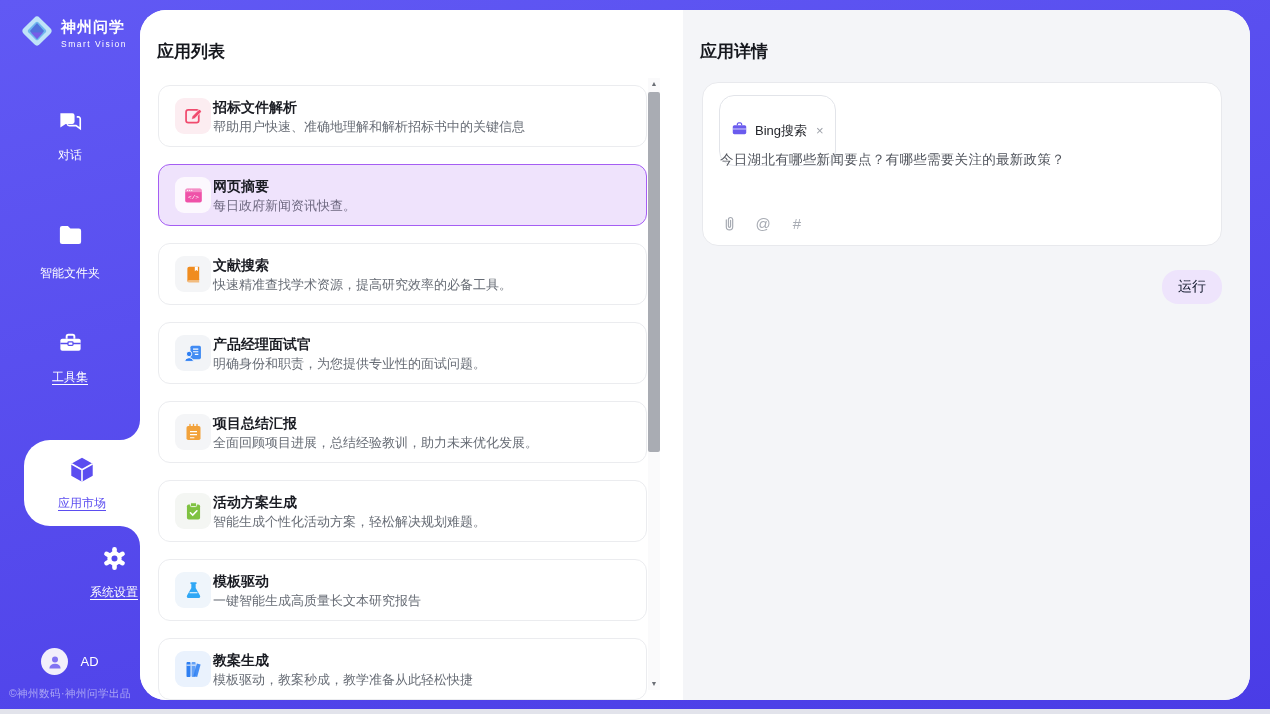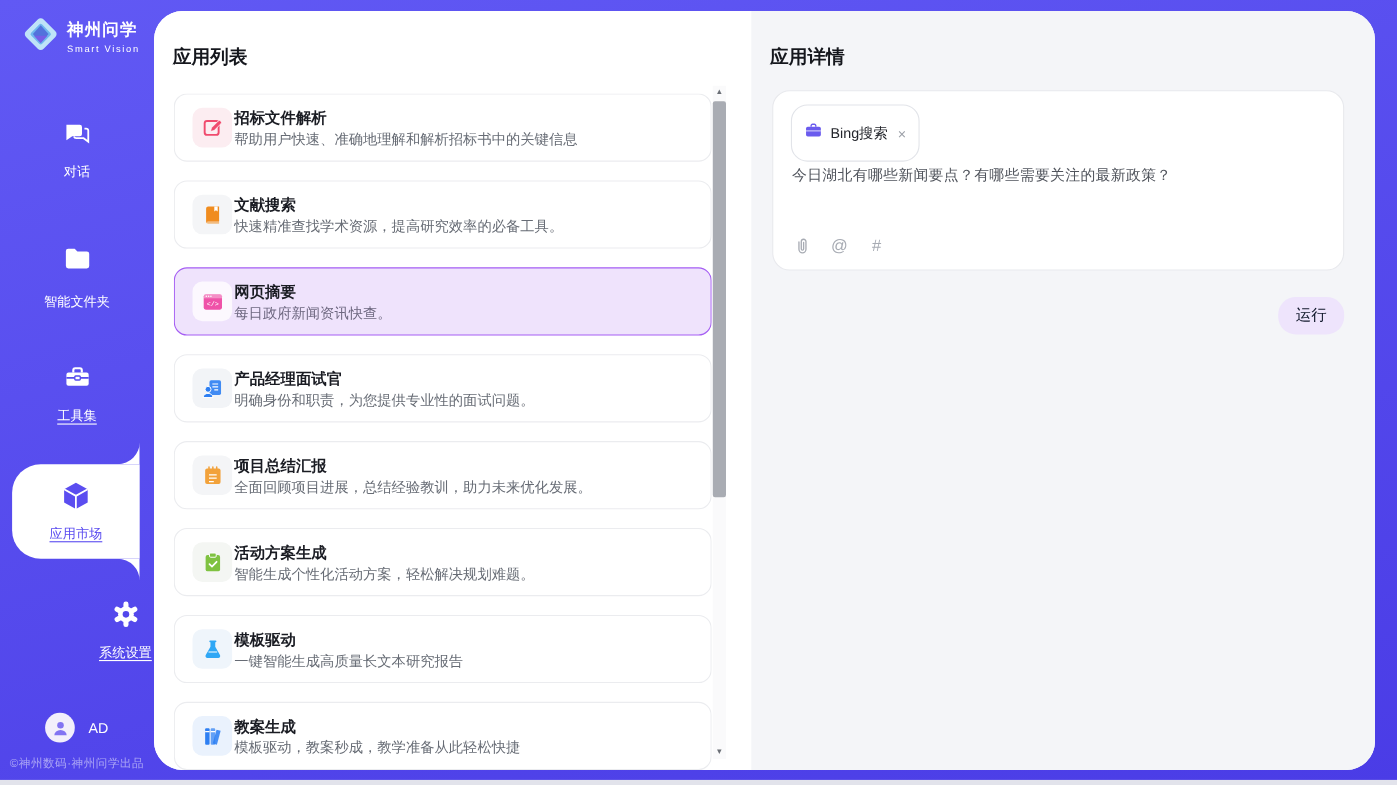--- a/index.html
+++ b/index.html
@@ -13,23 +13,23 @@
 
   
   .sidebar{position:absolute;left:0;top:0;width:140px;height:709px;}
   .logo{position:absolute;top:14px;left:20px;display:flex;align-items:center;gap:7px;color:#fff;}
   .logo-text .t1{font-size:15px;font-weight:bold;letter-spacing:1px;}
   .logo-text .t2{font-size:8.5px;letter-spacing:1.5px;margin-top:2px;}
   .nav-item{position:absolute;left:0;width:140px;display:flex;flex-direction:column;align-items:center;gap:8px;color:#fff;cursor:pointer;}
   .nav-item .nav-label{font-size:12px;}
   .nav-item .nav-label.u{text-decoration:underline;text-underline-offset:3px;}
   .nav-blob{
-    position:absolute;left:11px;width:116px;height:86px;background:#fff;
+    position:absolute;left:24px;width:116px;height:86px;background:#fff;
     border-radius:26px 0 0 26px;display:flex;flex-direction:column;align-items:center;
-    justify-content:center;gap:6px;cursor:pointer;
+    justify-content:center;gap:6px;cursor:pointer;margin-top:18px;
   }
   .nav-blob .nav-label{font-size:12px;color:#5B4DF0;text-decoration:underline;text-underline-offset:3px;}
   .fillet{position:absolute;right:0;}
   .fillet-top{top:-20px;}
   .fillet-bottom{bottom:-20px;}
   .user-row{position:absolute;top:648px;left:0;width:140px;display:flex;align-items:center;justify-content:center;gap:12px;cursor:pointer;}
   .avatar{width:27px;height:27px;border-radius:50%;background:#F2EFFB;display:flex;align-items:center;justify-content:center;}
   .user-name{color:#fff;font-size:13px;}
   .side-footer{position:absolute;bottom:8px;left:0;width:140px;text-align:center;font-size:10.5px;color:rgba(255,255,255,0.5);letter-spacing:.5px;}
 
@@ -62,21 +62,21 @@
 
   
   .detail-panel{position:relative;flex:1;background:#F4F5F8;}
   .detail-title{position:absolute;top:30px;left:17px;}
   .input-card{
     position:absolute;top:72px;left:19px;right:28px;height:164px;box-sizing:border-box;
     background:#fff;border:1px solid #E8E9ED;border-radius:16px;cursor:text;
   }
   .chip{
     position:absolute;top:12px;left:16px;display:inline-flex;align-items:center;gap:7px;
-    border:1px solid #E2E4E9;border-radius:15px;background:#fff;padding:14px 11px;cursor:pointer;
+    border:1px solid #E2E4E9;border-radius:15px;background:#fff;padding:24px 11px;cursor:pointer;
   }
   .chip-label{font-size:13px;color:#24262C;}
   .chip-close{font-size:13px;color:#9CA0A8;margin-left:2px;cursor:pointer;}
   .query-text{position:absolute;top:68px;left:17px;right:16px;font-size:13.5px;color:#50545C;letter-spacing:.3px;}
   .attach-row{position:absolute;left:17px;bottom:13px;display:flex;align-items:center;gap:16px;}
   .attach-ico{width:18px;height:18px;display:flex;align-items:center;justify-content:center;
     color:#A7ABB3;font-size:15px;cursor:pointer;}
   .run-row{position:absolute;top:260px;right:28px;}
   .run-btn{
     display:inline-block;background:#EEE4FC;color:#0f172a;font-size:14px;
@@ -177,47 +177,47 @@
               <svg width="21" height="21" viewBox="0 0 24 24">
                 <rect x="3.5" y="4.5" width="14.5" height="14.5" rx="2.5" fill="none" stroke="#F04B6E" stroke-width="2"></rect>
                 <path d="M9.5 15.5l1-3.8 7.2-7.2a1.6 1.6 0 0 1 2.3 0l.5.5a1.6 1.6 0 0 1 0 2.3l-7.2 7.2z" fill="#F04B6E" stroke="#fff" stroke-width=".8"></path>
               </svg>
             </div>
             <div>
               <div class="card-title">招标文件解析</div>
               <div class="card-desc">帮助用户快速、准确地理解和解析招标书中的关键信息</div>
             </div>
           </div>
-          <div class="card">
-            <div class="icon-tile" style="background: rgb(244, 245, 247);">
-              <svg width="21" height="21" viewBox="0 0 24 24">
-                <path fill="#F08C1F" d="M5 5.2A2.2 2.2 0 0 1 7.2 3h11.3v15.4H7.4A2.4 2.4 0 0 0 5 20.8z"></path>
-                <path fill="#F08C1F" d="M5 19.6a2.4 2.4 0 0 1 2.4-2.4h11.1V21H7.2A2.2 2.2 0 0 1 5 19.6z" opacity=".55"></path>
-                <path fill="#fff" d="M13.5 3H17v5.2l-1.75-1.3-1.75 1.3z"></path>
-              </svg>
-            </div>
-            <div>
-              <div class="card-title">文献搜索</div>
-              <div class="card-desc">快速精准查找学术资源，提高研究效率的必备工具。</div>
-            </div>
-          </div>
           <div class="card selected">
             <div class="icon-tile" style="background: rgb(252, 248, 254);">
               <svg width="21" height="21" viewBox="0 0 24 24">
                 <rect x="2.5" y="4" width="19" height="16" rx="2.2" fill="#EF52A8"></rect>
                 <rect x="2.5" y="4" width="19" height="4.2" fill="#fff" opacity=".35"></rect>
                 <circle cx="5.2" cy="6.1" r=".8" fill="#fff"></circle>
                 <circle cx="7.6" cy="6.1" r=".8" fill="#fff"></circle>
                 <circle cx="10" cy="6.1" r=".8" fill="#fff"></circle>
                 <text x="12" y="16.5" font-size="7" fill="#fff" text-anchor="middle" font-family="Liberation Mono, monospace">&lt;/&gt;</text>
               </svg>
             </div>
             <div>
               <div class="card-title">网页摘要</div>
               <div class="card-desc">每日政府新闻资讯快查。</div>
+            </div>
+          </div>
+          <div class="card">
+            <div class="icon-tile" style="background: rgb(244, 245, 247);">
+              <svg width="21" height="21" viewBox="0 0 24 24">
+                <path fill="#F08C1F" d="M5 5.2A2.2 2.2 0 0 1 7.2 3h11.3v15.4H7.4A2.4 2.4 0 0 0 5 20.8z"></path>
+                <path fill="#F08C1F" d="M5 19.6a2.4 2.4 0 0 1 2.4-2.4h11.1V21H7.2A2.2 2.2 0 0 1 5 19.6z" opacity=".55"></path>
+                <path fill="#fff" d="M13.5 3H17v5.2l-1.75-1.3-1.75 1.3z"></path>
+              </svg>
+            </div>
+            <div>
+              <div class="card-title">文献搜索</div>
+              <div class="card-desc">快速精准查找学术资源，提高研究效率的必备工具。</div>
             </div>
           </div>
           <div class="card">
             <div class="icon-tile" style="background: rgb(242, 244, 247);">
               <svg width="21" height="21" viewBox="0 0 24 24">
                 <rect x="8.5" y="3" width="12" height="15.5" rx="1.8" fill="#2E7FF2" opacity=".9"></rect>
                 <path d="M11.5 7h6M11.5 10h6M13.5 13h4" stroke="#fff" stroke-width="1.2"></path>
                 <circle cx="7" cy="12.5" r="3.1" fill="#2E7FF2" stroke="#fff"></circle>
                 <path d="M1.8 21a5.3 5.3 0 0 1 10.4 0z" fill="#2E7FF2" stroke="#fff"></path>
               </svg>

